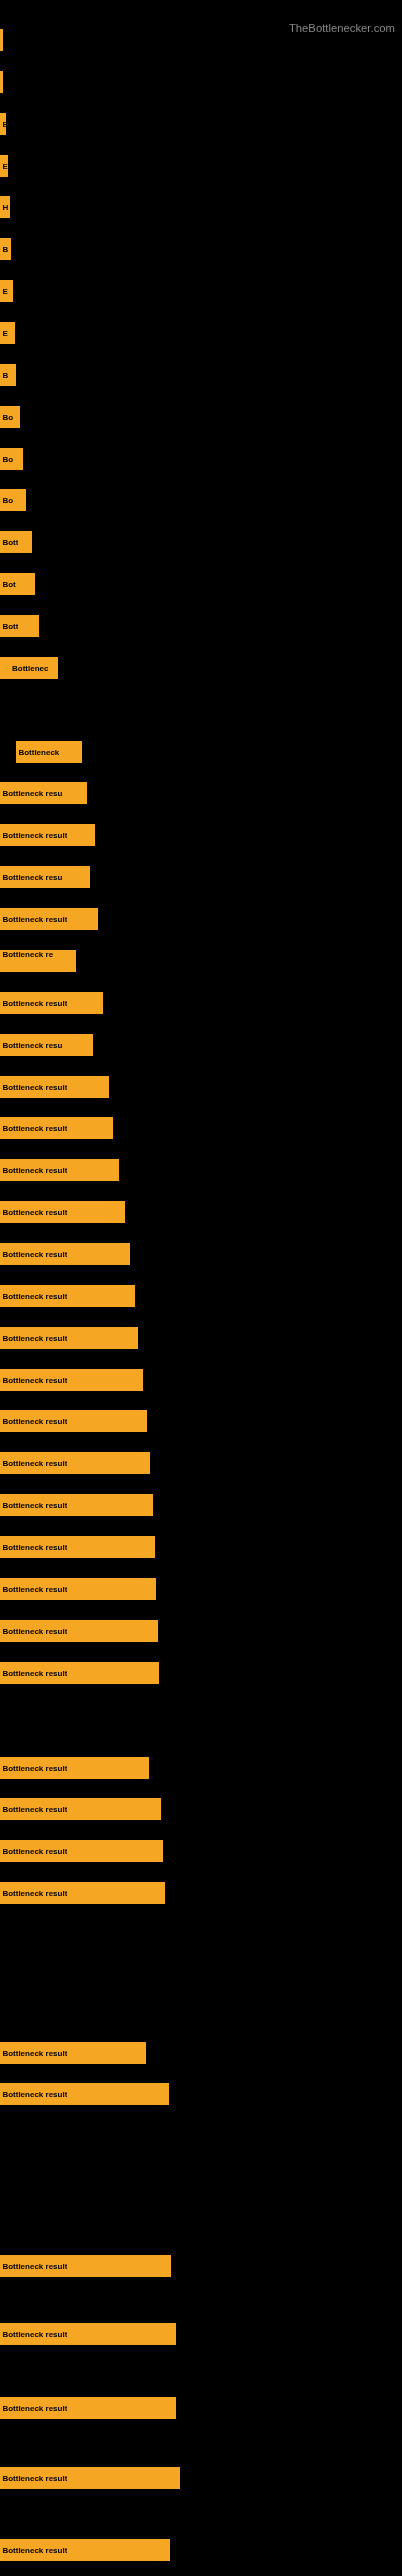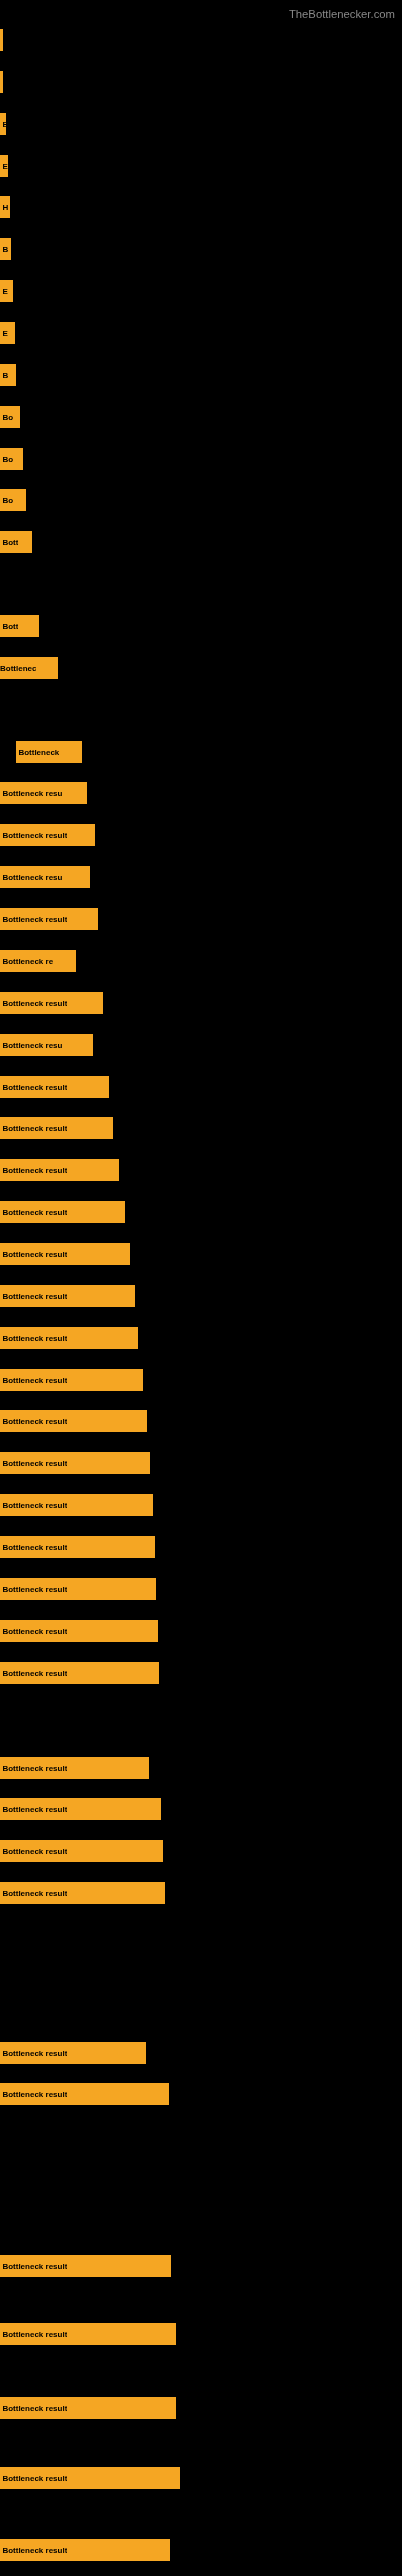--- a/index.html
+++ b/index.html
@@ -15,21 +15,21 @@
       font-family: Arial, sans-serif;
       position: relative;
     }
 
     .site-title {
       color: #888;
       font-size: 11.3px;
       text-align: right;
       padding: 6.4px 8px 3.2px 0;
       position: absolute;
-      top: 2px;
+      top: 16px;
       right: 0;
     }
 
     .bars-container {
       position: absolute;
       top: 24px;
       left: 0;
       width: 403px;
     }
   </style>
@@ -97,27 +97,32 @@
     <div style="position: absolute; top: 460px; left: 0px; width: 403px; height: 32px; display: flex; align-items: center;">
       <div style="background-color: rgb(245, 166, 35); width: 26px; height: 22.5px; display: flex; align-items: center; padding-left: 2.4px; min-width: 3.2px;">
         <span style="color: rgb(0, 0, 0); font-size: 8px; font-weight: bold; white-space: nowrap; overflow: hidden;">Bo</span>
       </div>
     </div>
     <div style="position: absolute; top: 502px; left: 0px; width: 403px; height: 32px; display: flex; align-items: center;">
       <div style="background-color: rgb(245, 166, 35); width: 32px; height: 22.5px; display: flex; align-items: center; padding-left: 2.4px; min-width: 3.2px;">
         <span style="color: rgb(0, 0, 0); font-size: 8px; font-weight: bold; white-space: nowrap; overflow: hidden;">Bott</span>
       </div>
     </div>
+    <div style="position: absolute; top: 544px; left: 0px; width: 403px; height: 32px; display: flex; align-items: center;">
+      <div style="background-color: rgb(245, 166, 35); width: 35px; height: 22.5px; display: flex; align-items: center; padding-left: 2.4px; min-width: 3.2px;">
+        <span style="color: rgb(0, 0, 0); font-size: 8px; font-weight: bold; white-space: nowrap; overflow: hidden;">Bot</span>
+      </div>
+    </div>
     <div style="position: absolute; top: 586px; left: 0px; width: 403px; height: 32px; display: flex; align-items: center;">
       <div style="background-color: rgb(245, 166, 35); width: 39px; height: 22.5px; display: flex; align-items: center; padding-left: 2.4px; min-width: 3.2px;">
         <span style="color: rgb(0, 0, 0); font-size: 8px; font-weight: bold; white-space: nowrap; overflow: hidden;">Bott</span>
       </div>
     </div>
     <div style="position: absolute; top: 628px; left: 0px; width: 403px; height: 32px; display: flex; align-items: center;">
-      <div style="background-color: rgb(245, 166, 35); width: 58px; height: 22.5px; display: flex; align-items: center; padding-left: 0; min-width: 3.2px;">
+      <div style="background-color: rgb(245, 166, 35); width: 58px; height: 22.5px; display: flex; align-items: center; padding-left: 12px; min-width: 3.2px;">
         <span style="color: rgb(0, 0, 0); font-size: 8px; font-weight: bold; white-space: nowrap; overflow: hidden;">Bottlenec</span>
       </div>
     </div>
     <div style="position: absolute; top: 712px; left: 16px; width: 403px; height: 32px; display: flex; align-items: center;">
       <div style="background-color: rgb(245, 166, 35); width: 66px; height: 22.5px; display: flex; align-items: center; padding-left: 2.4px; min-width: 3.2px;">
         <span style="color: rgb(0, 0, 0); font-size: 8px; font-weight: bold; white-space: nowrap; overflow: hidden;">Bottleneck</span>
       </div>
     </div>
     <div style="position: absolute; top: 753px; left: 0px; width: 403px; height: 32px; display: flex; align-items: center;">
       <div style="background-color: rgb(245, 166, 35); width: 87px; height: 22.5px; display: flex; align-items: center; padding-left: 2.4px; min-width: 3.2px;">
@@ -133,21 +138,21 @@
       <div style="background-color: rgb(245, 166, 35); width: 90px; height: 22.5px; display: flex; align-items: center; padding-left: 2.4px; min-width: 3.2px;">
         <span style="color: rgb(0, 0, 0); font-size: 8px; font-weight: bold; white-space: nowrap; overflow: hidden;">Bottleneck resu</span>
       </div>
     </div>
     <div style="position: absolute; top: 879px; left: 0px; width: 403px; height: 32px; display: flex; align-items: center;">
       <div style="background-color: rgb(245, 166, 35); width: 98px; height: 22.5px; display: flex; align-items: center; padding-left: 2.4px; min-width: 3.2px;">
         <span style="color: rgb(0, 0, 0); font-size: 8px; font-weight: bold; white-space: nowrap; overflow: hidden;">Bottleneck result</span>
       </div>
     </div>
     <div style="position: absolute; top: 921px; left: 0px; width: 403px; height: 32px; display: flex; align-items: center;">
-      <div style="background-color: rgb(245, 166, 35); width: 76px; height: 22.5px; display: flex; align-items: center; padding-left: 2.4px; min-width: 3.2px;">
+      <div style="background-color: rgb(245, 166, 35); width: 76px; height: 22.5px; display: flex; align-items: flex-start; padding-left: 2.4px; min-width: 3.2px;">
         <span style="color: rgb(0, 0, 0); font-size: 8px; font-weight: bold; white-space: nowrap; overflow: hidden;">Bottleneck re</span>
       </div>
     </div>
     <div style="position: absolute; top: 963px; left: 0px; width: 403px; height: 32px; display: flex; align-items: center;">
       <div style="background-color: rgb(245, 166, 35); width: 103px; height: 22.5px; display: flex; align-items: center; padding-left: 2.4px; min-width: 3.2px;">
         <span style="color: rgb(0, 0, 0); font-size: 8px; font-weight: bold; white-space: nowrap; overflow: hidden;">Bottleneck result</span>
       </div>
     </div>
     <div style="position: absolute; top: 1005px; left: 0px; width: 403px; height: 32px; display: flex; align-items: center;">
       <div style="background-color: rgb(245, 166, 35); width: 93px; height: 22.5px; display: flex; align-items: center; padding-left: 2.4px; min-width: 3.2px;">

